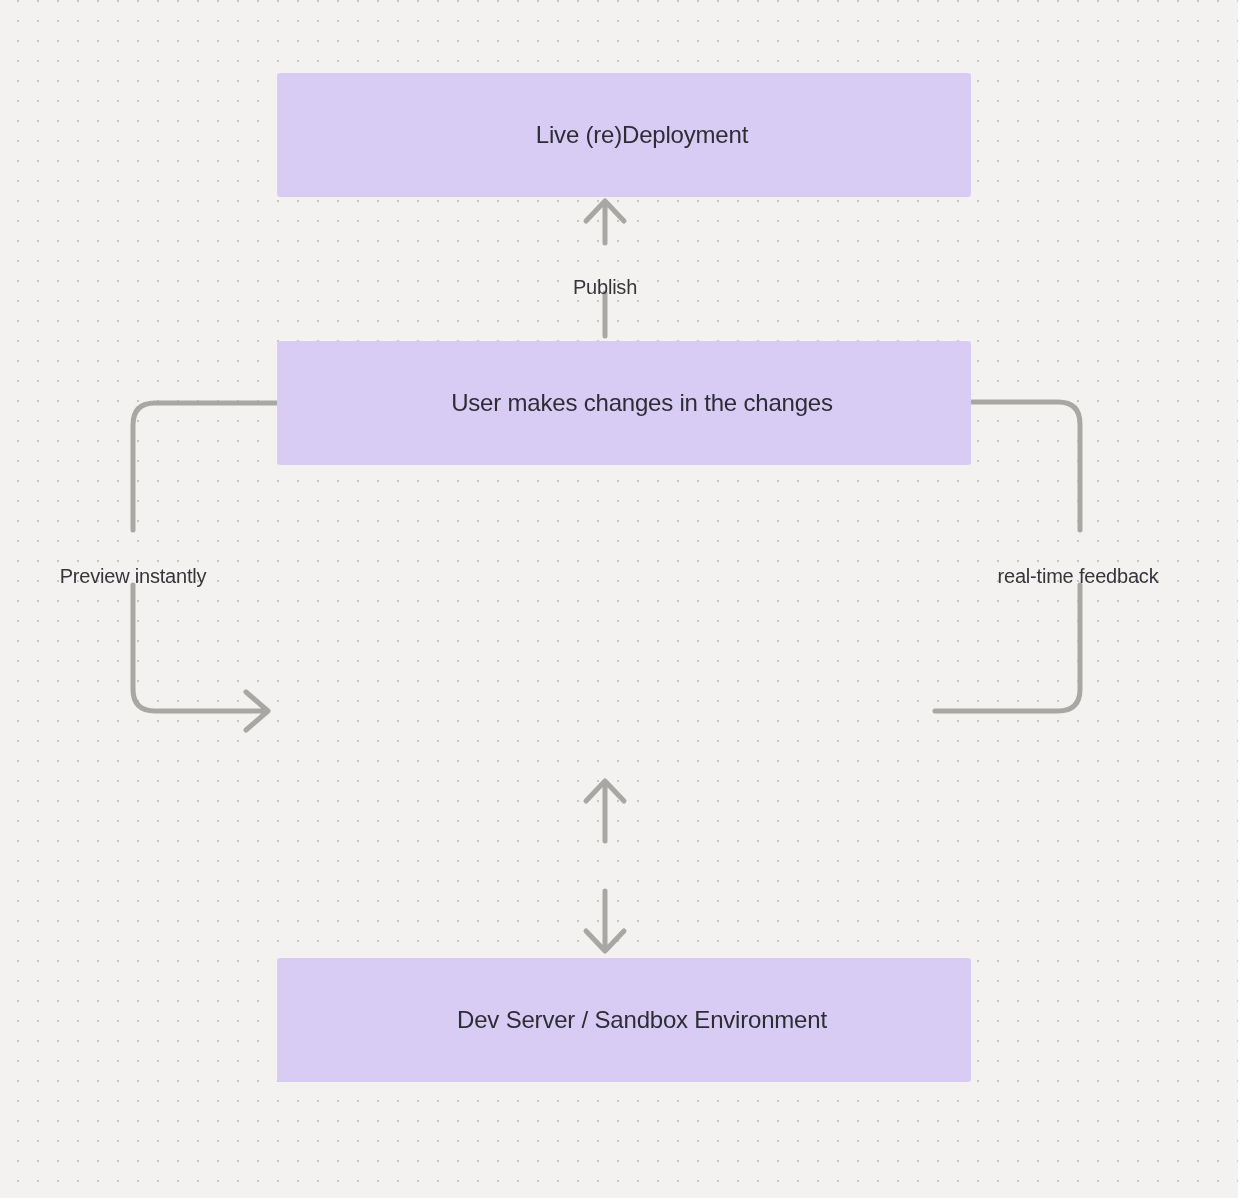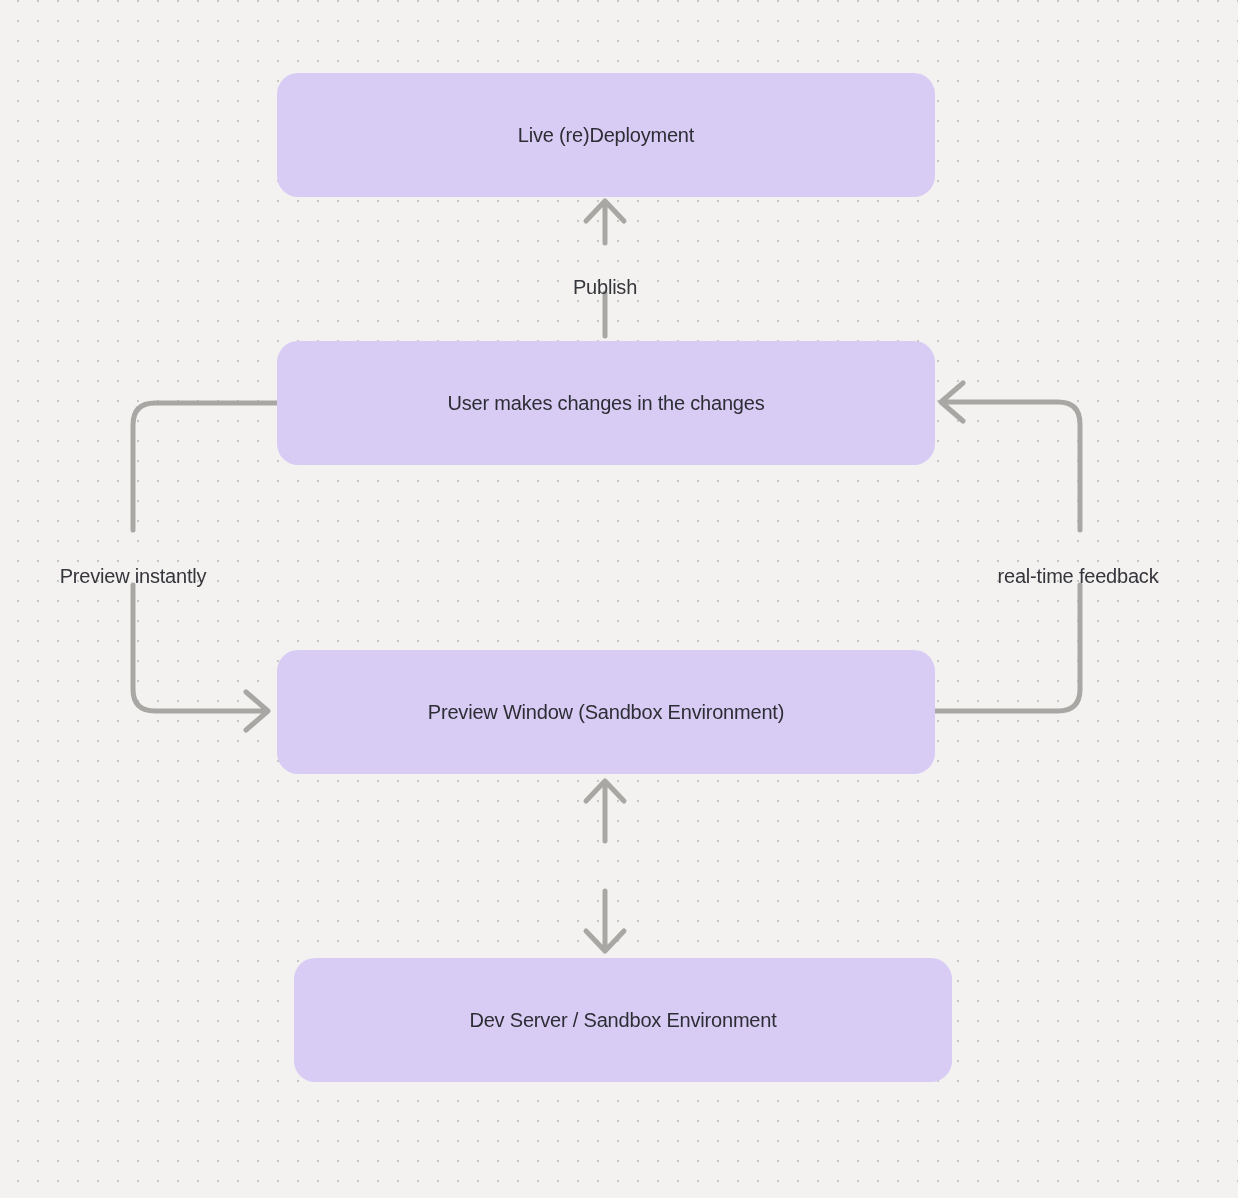--- a/index.html
+++ b/index.html
@@ -32,32 +32,33 @@
     stroke-width: 5;
     stroke-linecap: round;
     stroke-linejoin: round;
   }
   .node {
     position: absolute;
     left: 277px;
     width: 658px;
     height: 124px;
     background: #d8ccf4;
-    border-radius: 21px;
+    border-radius: 3px;
     display: flex;
     align-items: center;
     justify-content: center;
     text-align: center;
-    font-size: 20px;
+    font-size: 24px;
     color: #2d2d35;
+    padding-left: 36px;
   }
   .node-live    { top: 73px;  }
   .node-editor  { top: 341px; }
   .node-preview { top: 650px; }
-  .node-dev     { top: 958px; margin-left: 17px; }
+  .node-dev     { top: 958px; }
   .edge-label {
     position: absolute;
     transform: translate(-50%, -50%);
     font-size: 20px;
     color: #35353c;
     white-space: nowrap;
     text-align: center;
     margin-top: 18px;
   }
   .label-publish  { left: 605px;  top: 269px; }
@@ -86,23 +87,20 @@
   </svg>
 
   <div class="node node-live">
     <span>Live (re)Deployment</span>
   </div>
 
   <div class="node node-editor">
     <span>User makes changes in the changes</span>
   </div>
 
-  <div class="node node-preview">
-    <span>Preview Window (Sandbox Environment)</span>
-  </div>
 
   <div class="node node-dev">
     <span>Dev Server / Sandbox Environment</span>
   </div>
 
   <div class="edge-label label-publish">Publish</div>
 
   <div class="edge-label label-updates">Preview instantly</div>
 
   <div class="edge-label label-realtime">real-time feedback</div>

